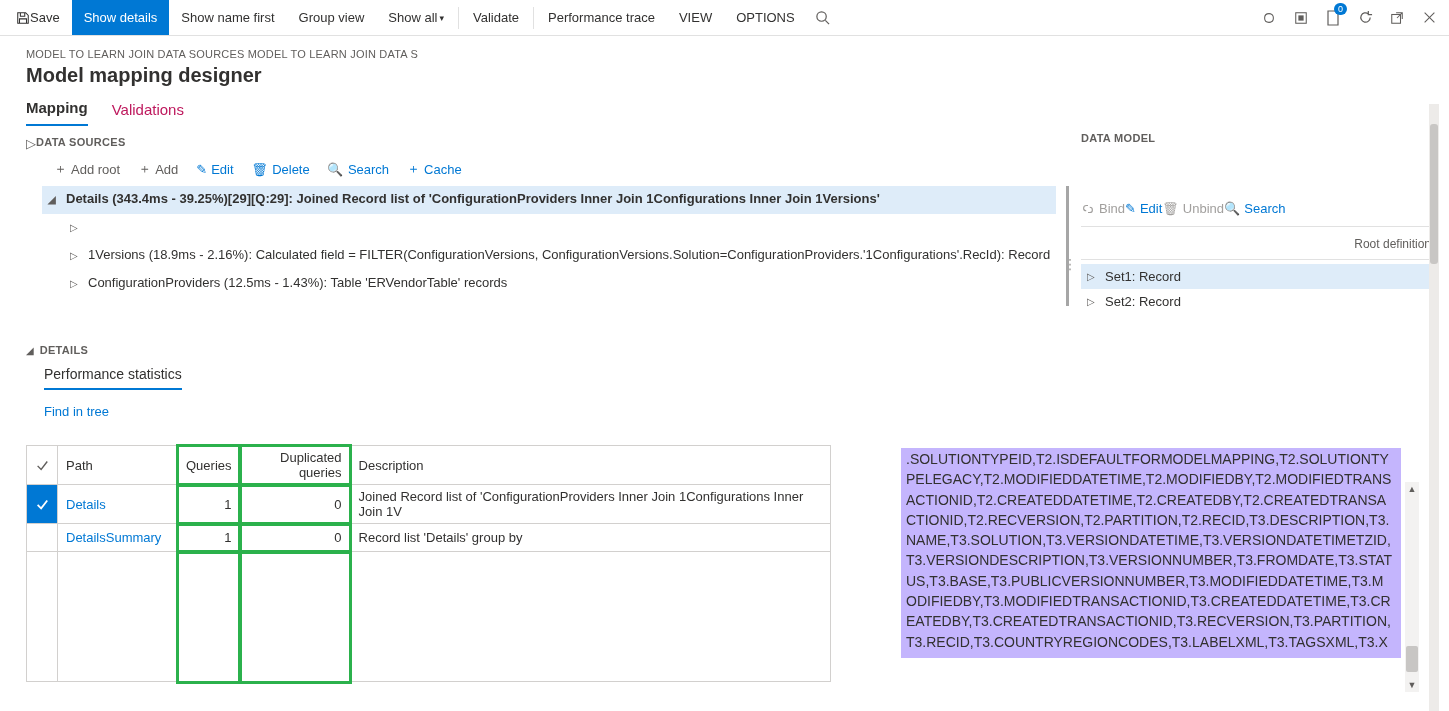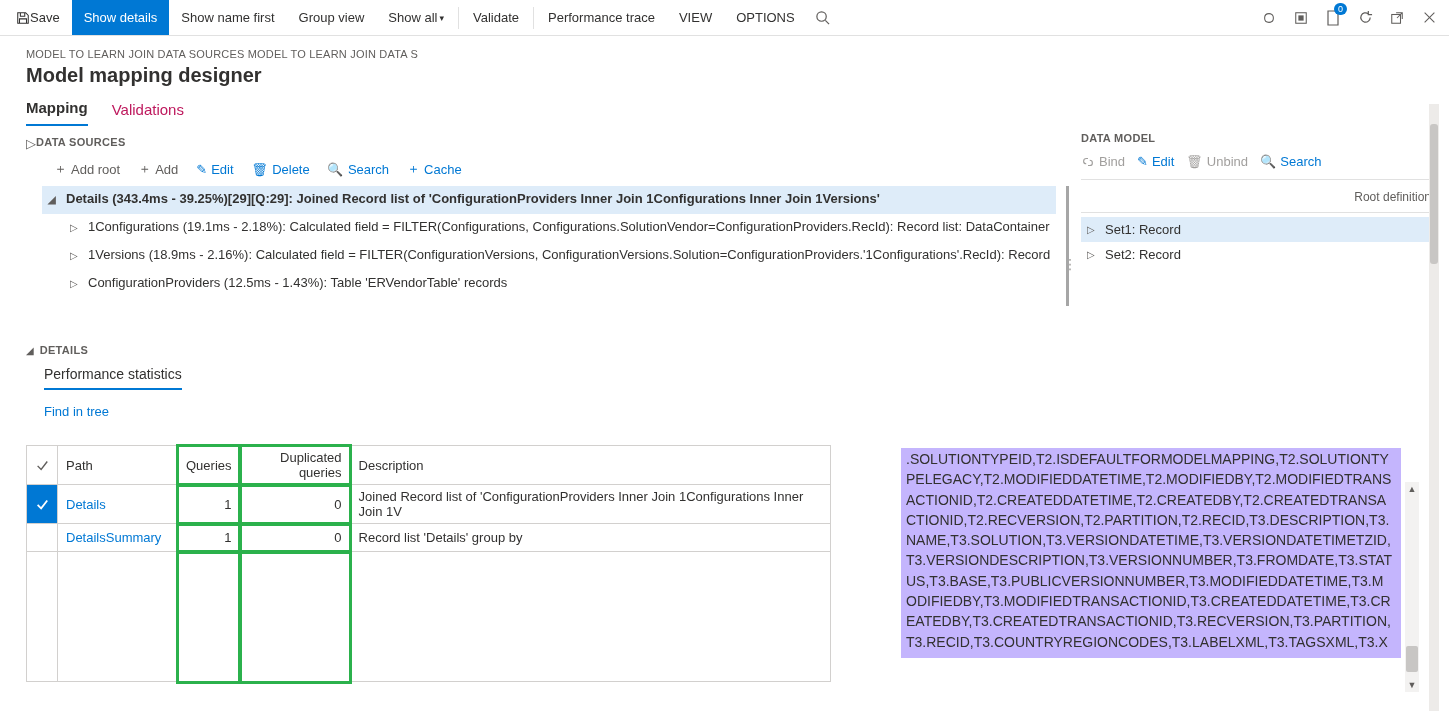--- a/index.html
+++ b/index.html
@@ -109,21 +109,21 @@
   .right-scroll {
     position:absolute; right:30px; top:482px; width:14px; height:210px;
     background:#f3f2f1;
   }
   .right-scroll .arrow { height:14px; display:flex;align-items:center;justify-content:center;color:#605e5c;font-size:9px;}
   .right-scroll .track { height: calc(100% - 28px); position:relative;}
   .right-scroll .thumb { position:absolute; left:1px; right:1px; bottom:6px; height:26px; background:#c8c6c4; border-radius:2px; }
 
   
   .dm-hdr { font-size:11px; font-weight:700; color:#605e5c; letter-spacing:0.3px; padding-bottom:10px;}
-  .dm-toolbar { display:flex; gap:12px; padding-bottom:10px; border-bottom:1px solid #e1e1e1;}
+  .dm-toolbar { display:flex; gap:0; padding-bottom:10px; border-bottom:1px solid #e1e1e1;margin-top:47px;}
   .dm-btn { display:flex; align-items:center; gap:4px; font-size:13px; color:#a19f9d; cursor:pointer;}
   .dm-btn.active { color:#0078d4; }
   .dm-sub { font-size:12px; color:#605e5c; padding:10px 0 8px 0;text-align:right;}
   .dm-tree { margin-top:4px; }
   .dm-node { display:flex; align-items:center; gap:6px; padding:5px 6px; font-size:13px;}
   .dm-node.sel { background:#deecf9; }
   .dm-node .exp { width:12px; font-size:10px; color:#605e5c; cursor:pointer;}
   .right-scrolltrack { position:absolute; right:10px; top:104px; bottom:0; width:10px; background:#edebe9;}
   .right-scrolltrack .th { position:absolute; left:1px; right:1px; top:20px; height:140px; background:#c8c6c4; border-radius:3px;}
 
@@ -275,21 +275,20 @@
             </div>
         </div>
         <div class="tree">
           <div class="tree-scroll">
             <div class="tnode sel">
               <span class="exp">◢</span>
               <span class="txt">Details (343.4ms - 39.25%)[29][Q:29]: Joined Record list of 'ConfigurationProviders Inner Join 1Configurations Inner Join 1Versions'</span>
             </div>
             <div class="tnode tindent1">
               <span class="exp">▷</span>
-              <span class="txt">1Configurations (19.1ms - 2.18%): Calculated field = FILTER(Configurations, Configurations.SolutionVendor=ConfigurationProviders.RecId): Record list: DataContainer</span>
             </div>
             <div class="tnode tindent1">
               <span class="exp">▷</span>
               <span class="txt">1Versions (18.9ms - 2.16%): Calculated field = FILTER(ConfigurationVersions, ConfigurationVersions.Solution=ConfigurationProviders.'1Configurations'.RecId): Record</span>
             </div>
             <div class="tnode tindent1">
               <span class="exp">▷</span>
               <span class="txt">ConfigurationProviders (12.5ms - 1.43%): Table 'ERVendorTable' records</span>
             </div>
           </div>

